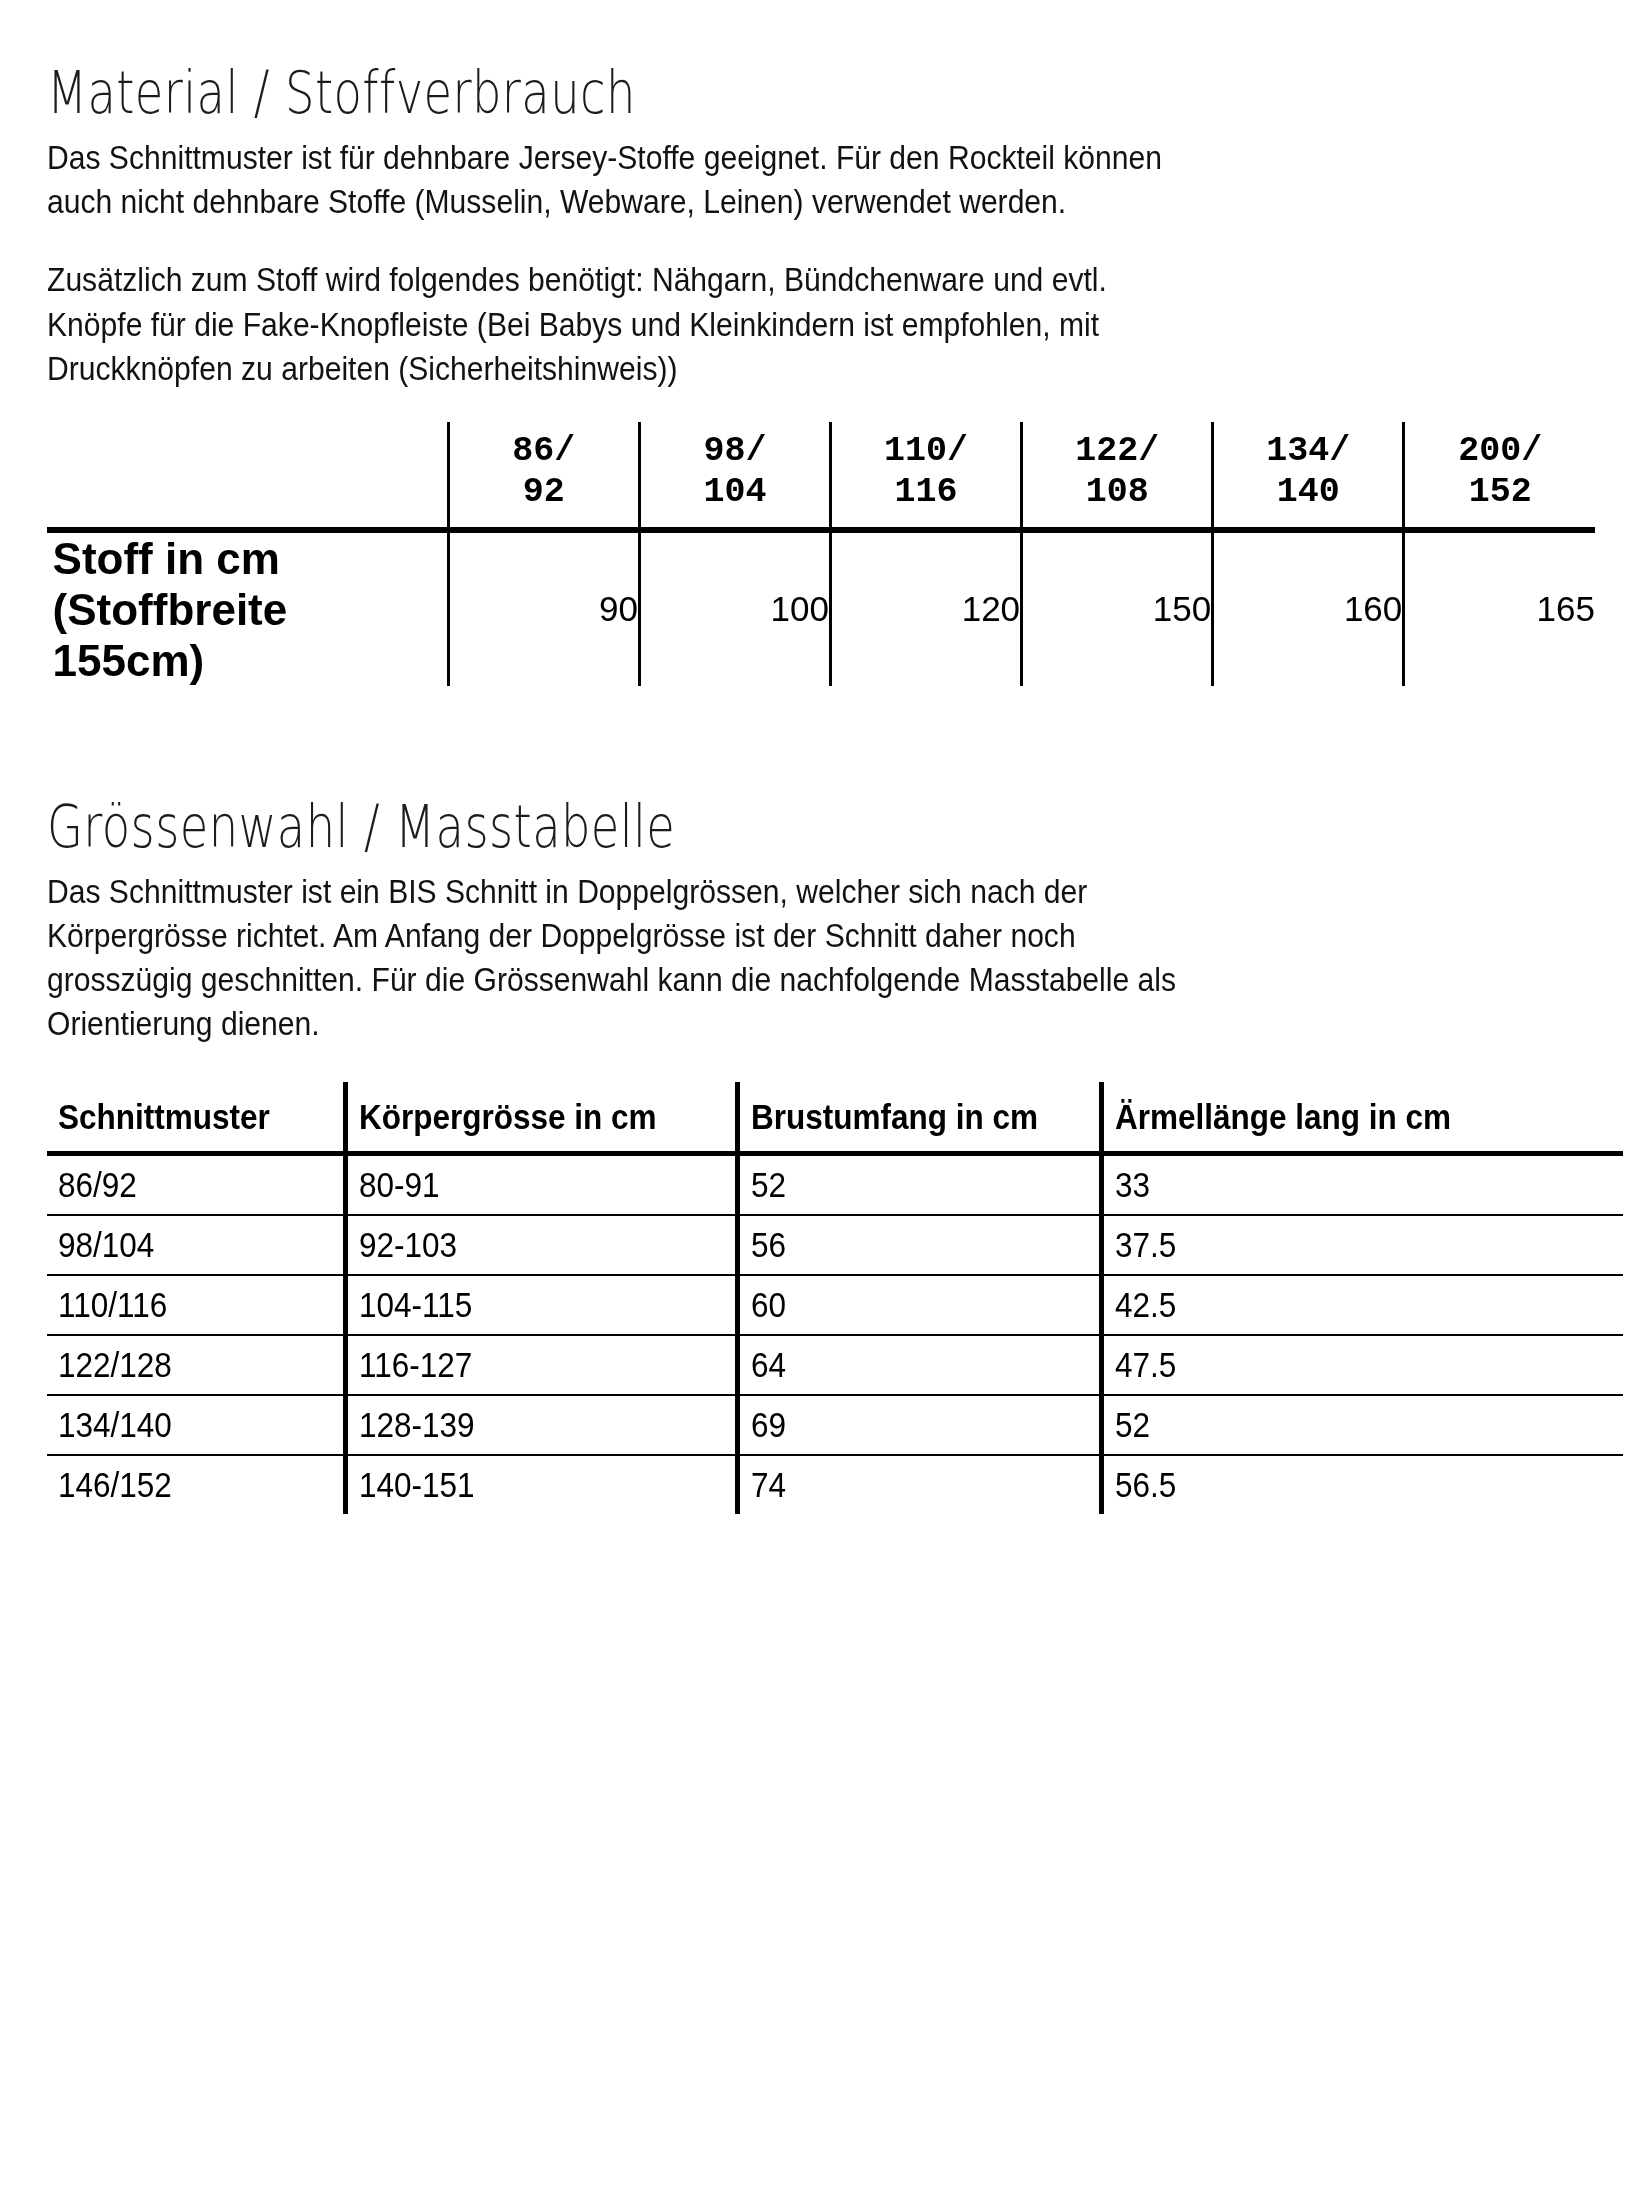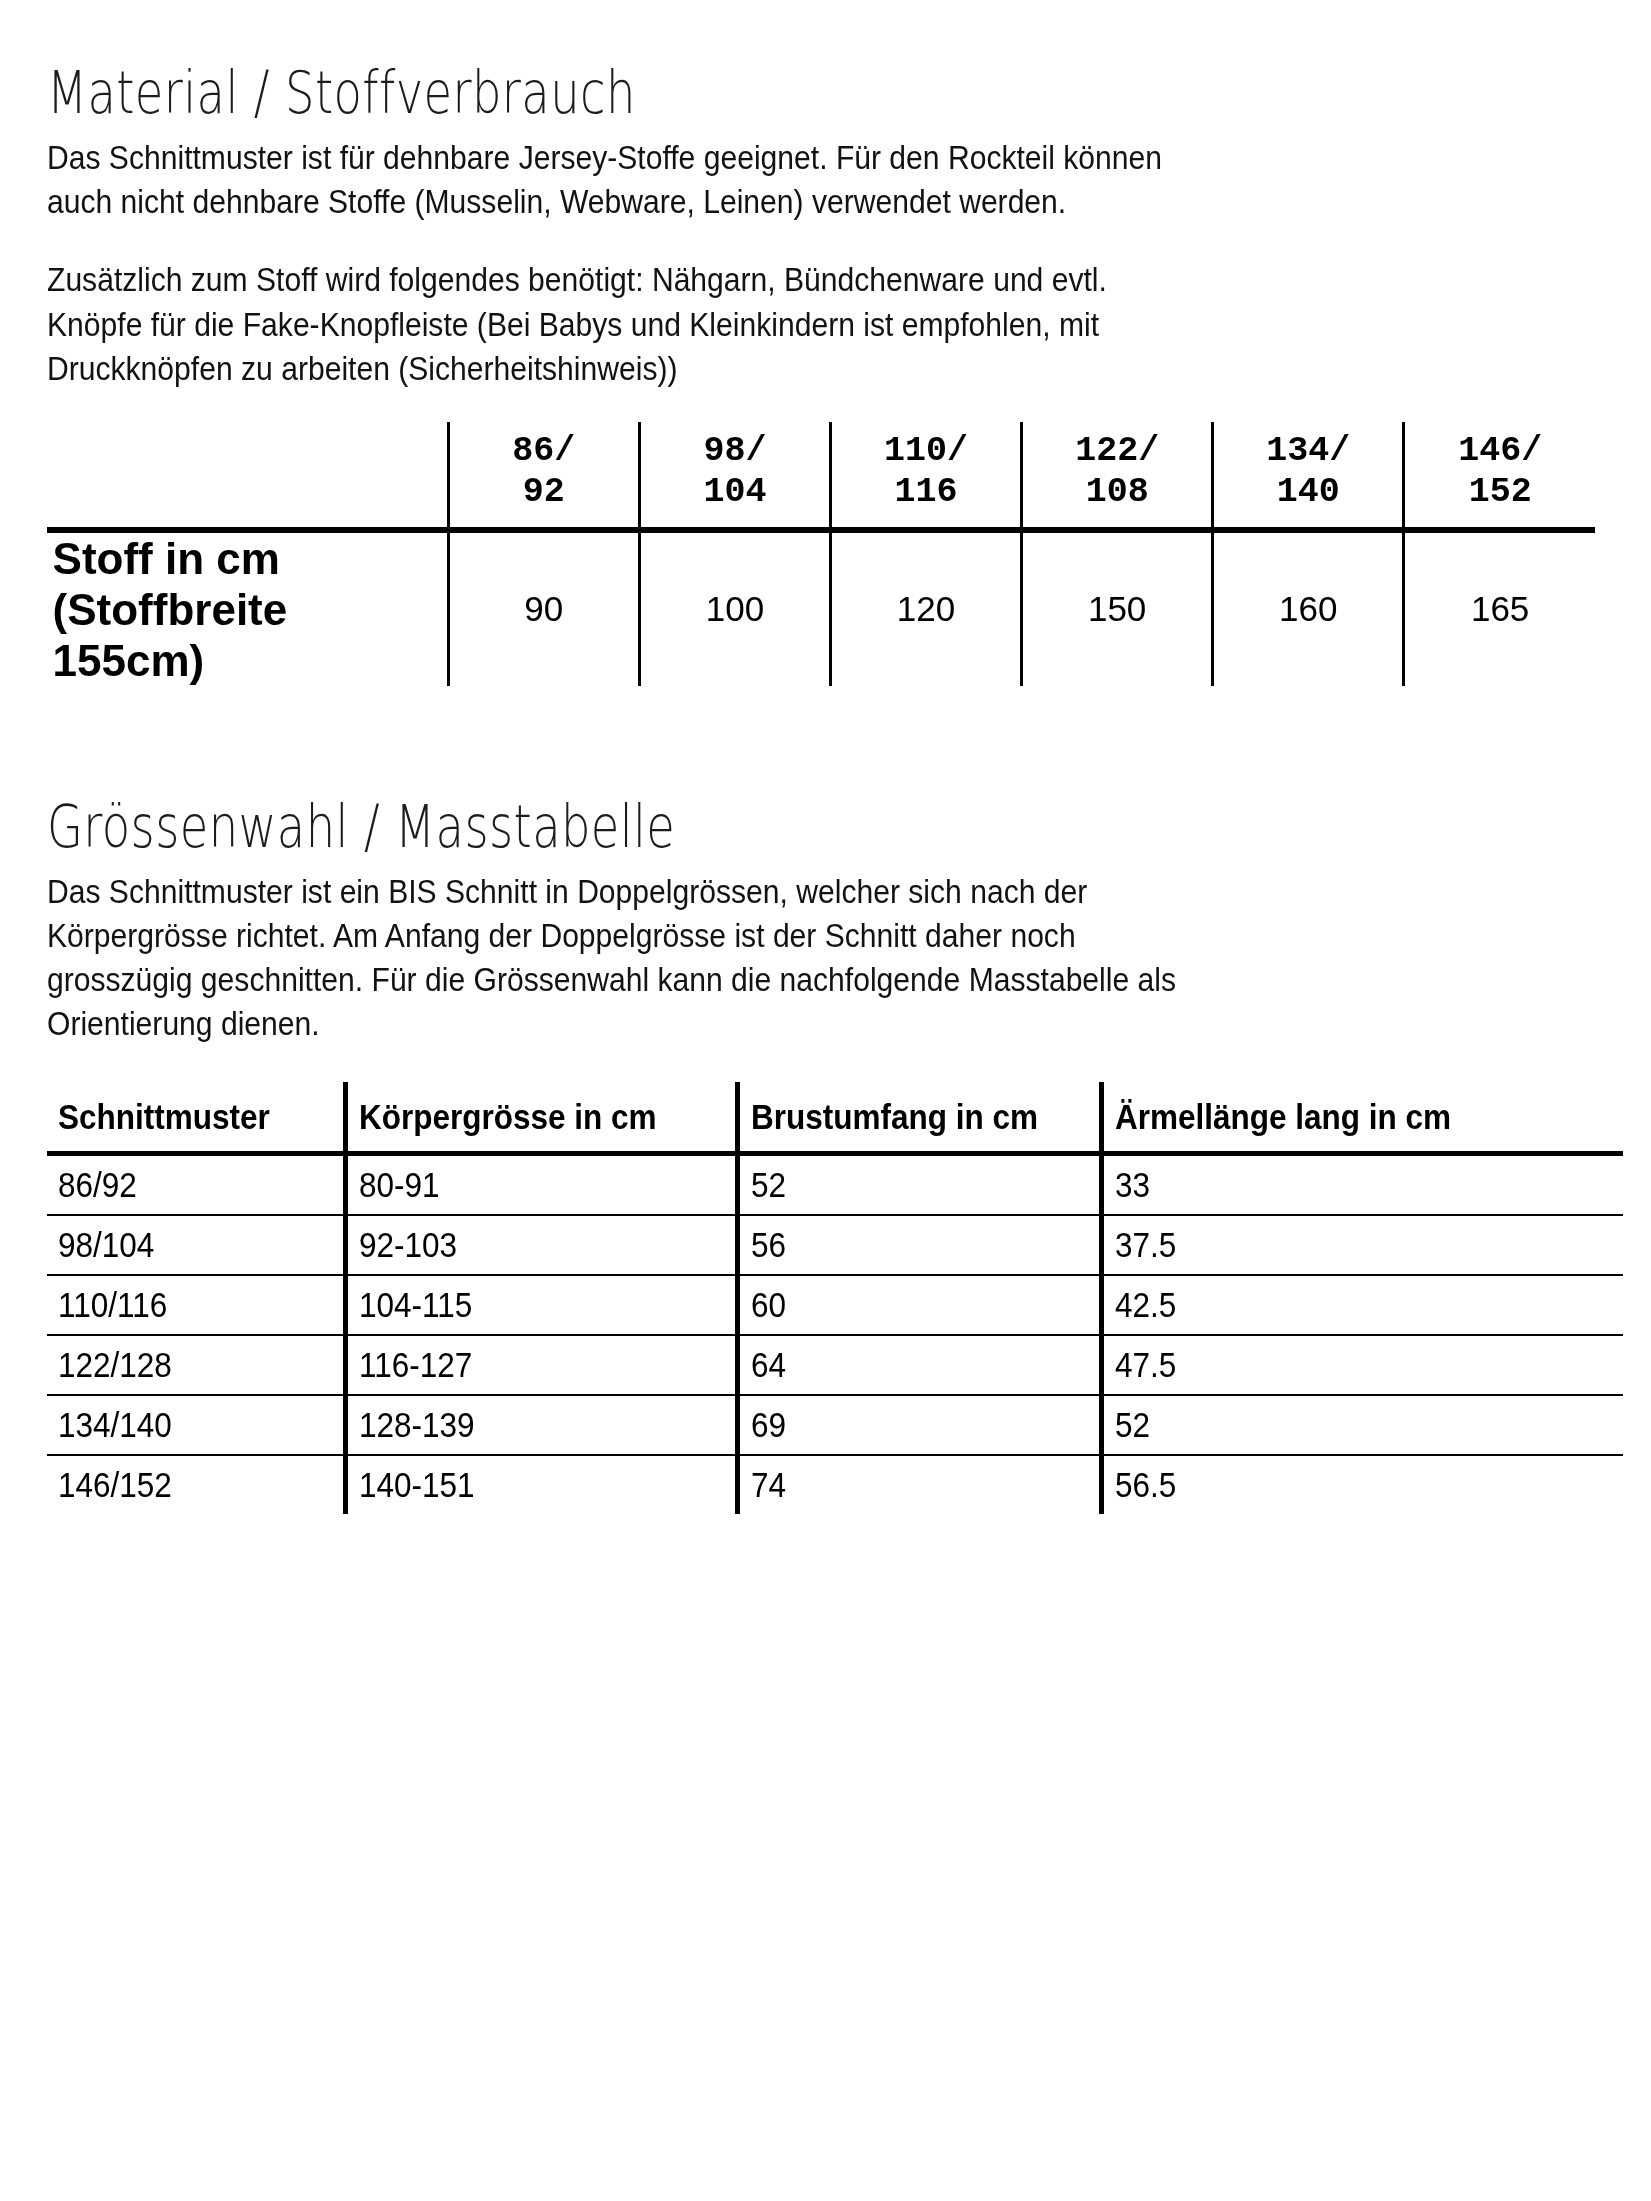--- a/index.html
+++ b/index.html
@@ -89,21 +89,21 @@
     line-height: 1.16;
     text-align: left;
     padding-left: 5.6px;
     border-top: 6.5px solid #000;
     height: 101px;
   }
   .t1 .rowlabel-2 {
     border-top: 1.9px solid #555;
   }
   .t1 .vcell {
-    text-align: center;
+    text-align: right;
     font-size: 35px;
     border-left: 3.7px solid #000;
     height: 101px;
   }
   .t1 .vcell-r2 {
     border-top: 1.9px solid #555;
   }
 
   
   .t2-wrap { margin-top: 37px; }
@@ -196,21 +196,21 @@
           </th>
           <th class="hcell">
             <span>122/</span><br>
             <span>108</span>
           </th>
           <th class="hcell">
             <span>134/</span><br>
             <span>140</span>
           </th>
           <th class="hcell hcell-last">
-            <span>146/</span><br>
+            <span>200/</span><br>
             <span>152</span>
           </th>
         </tr>
       </thead>
       <tbody>
         <tr>
           <td class="rowlabel">
             <span>Stoff in cm</span><br>
             <span>(Stoffbreite 155cm)</span>
           </td>

